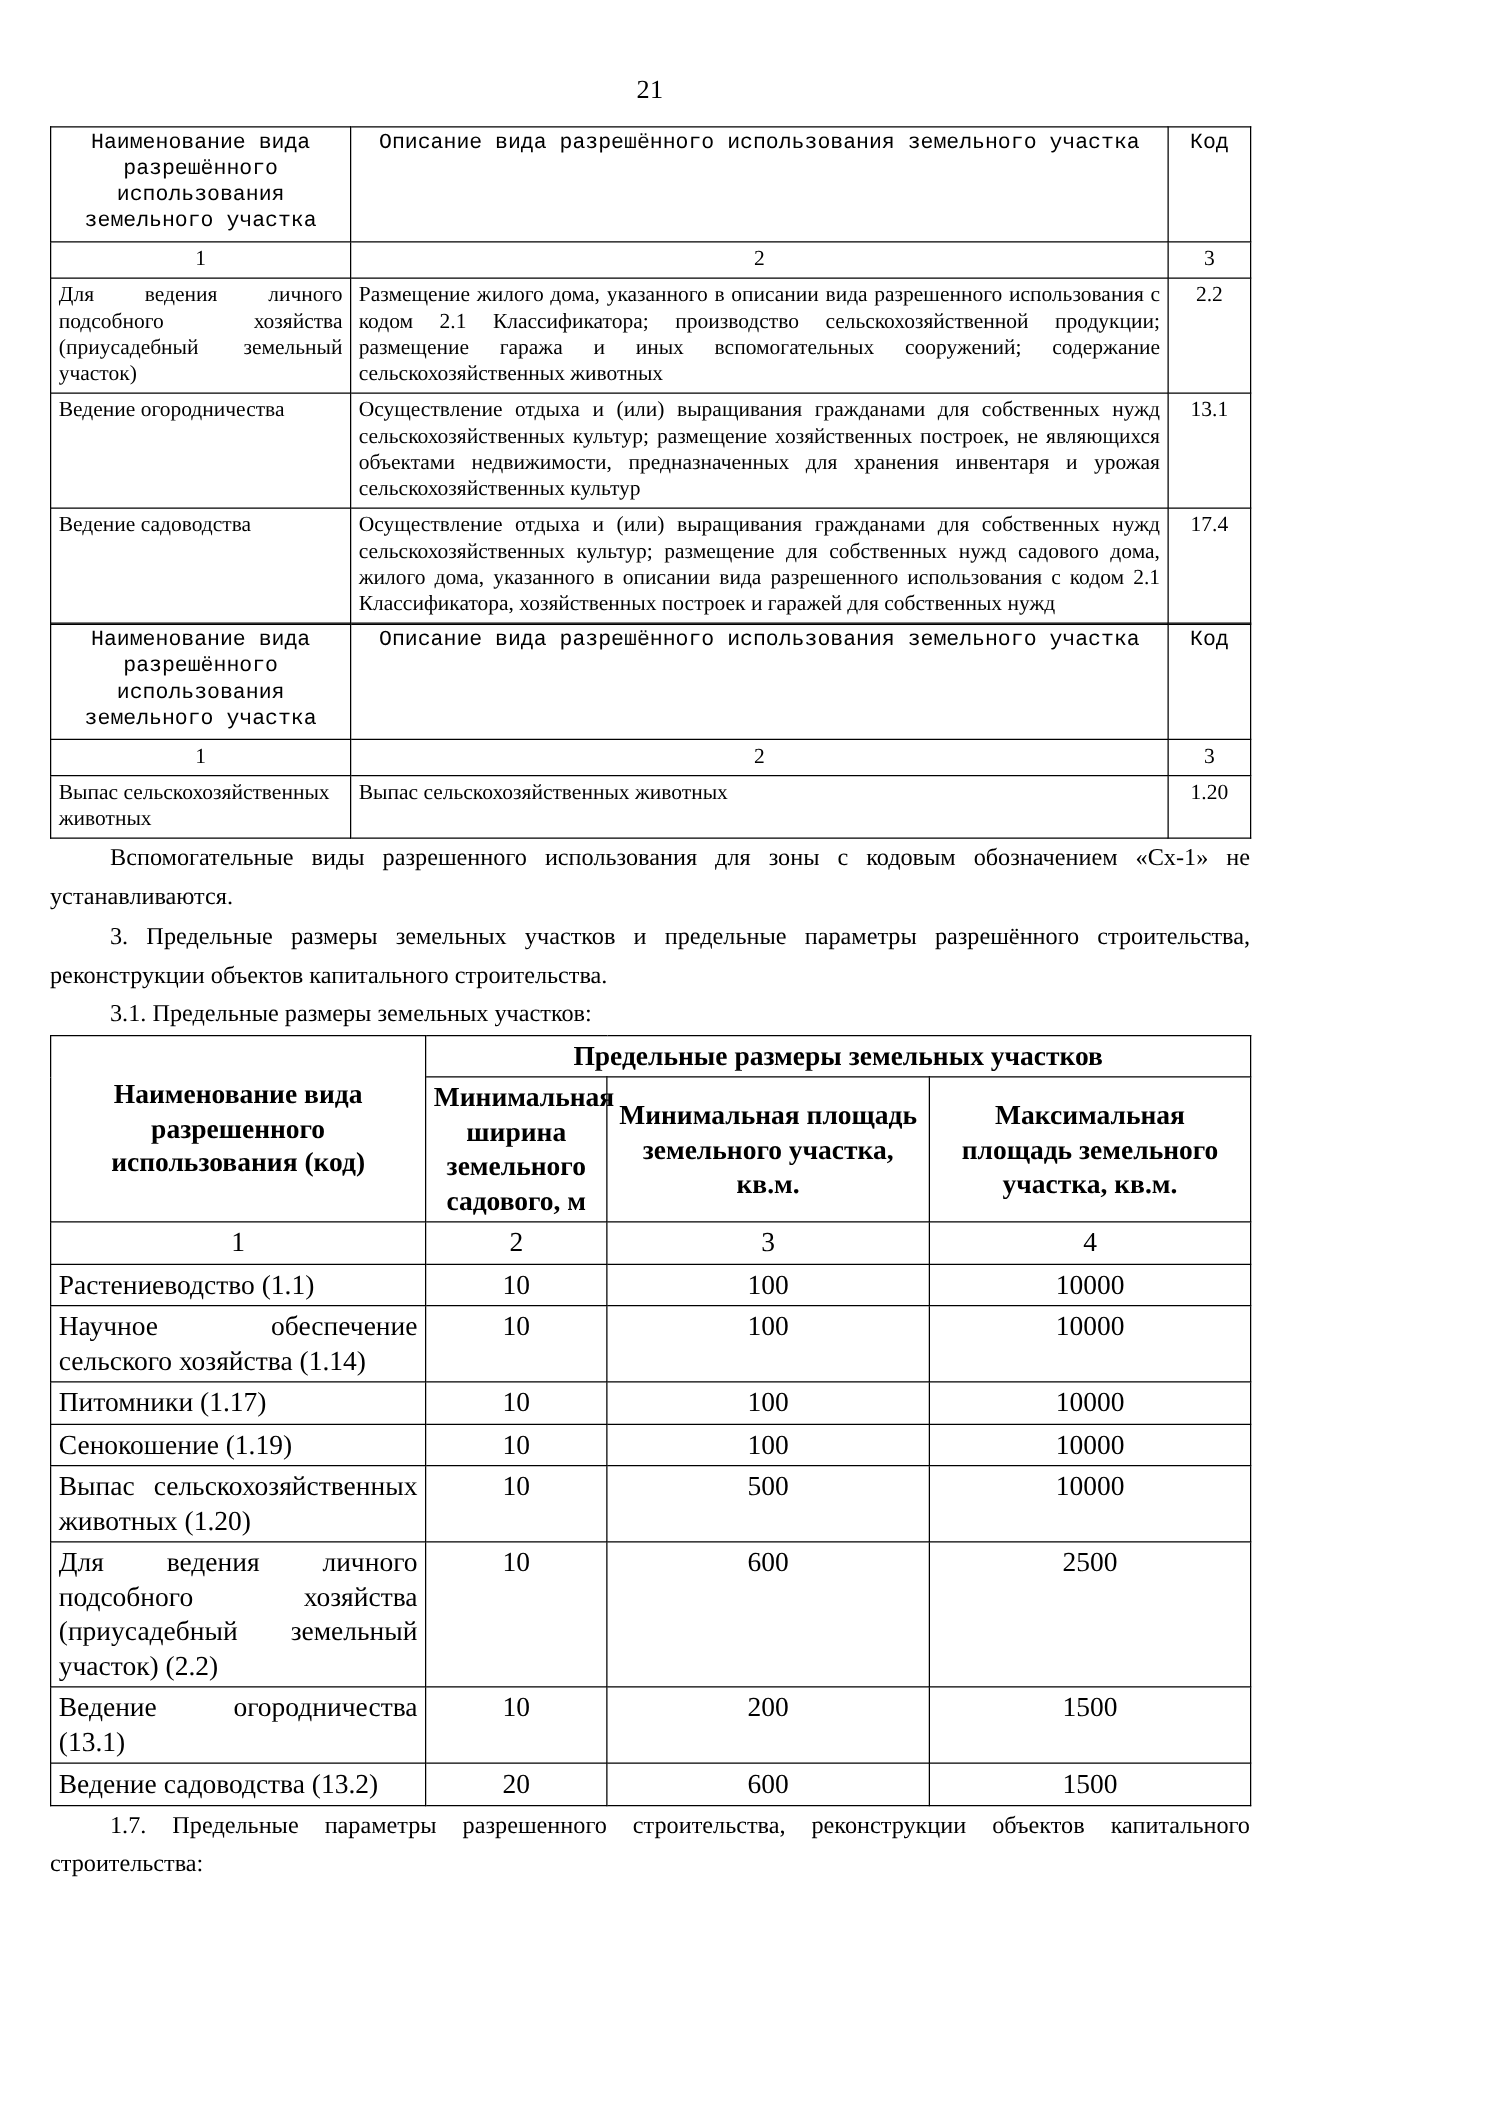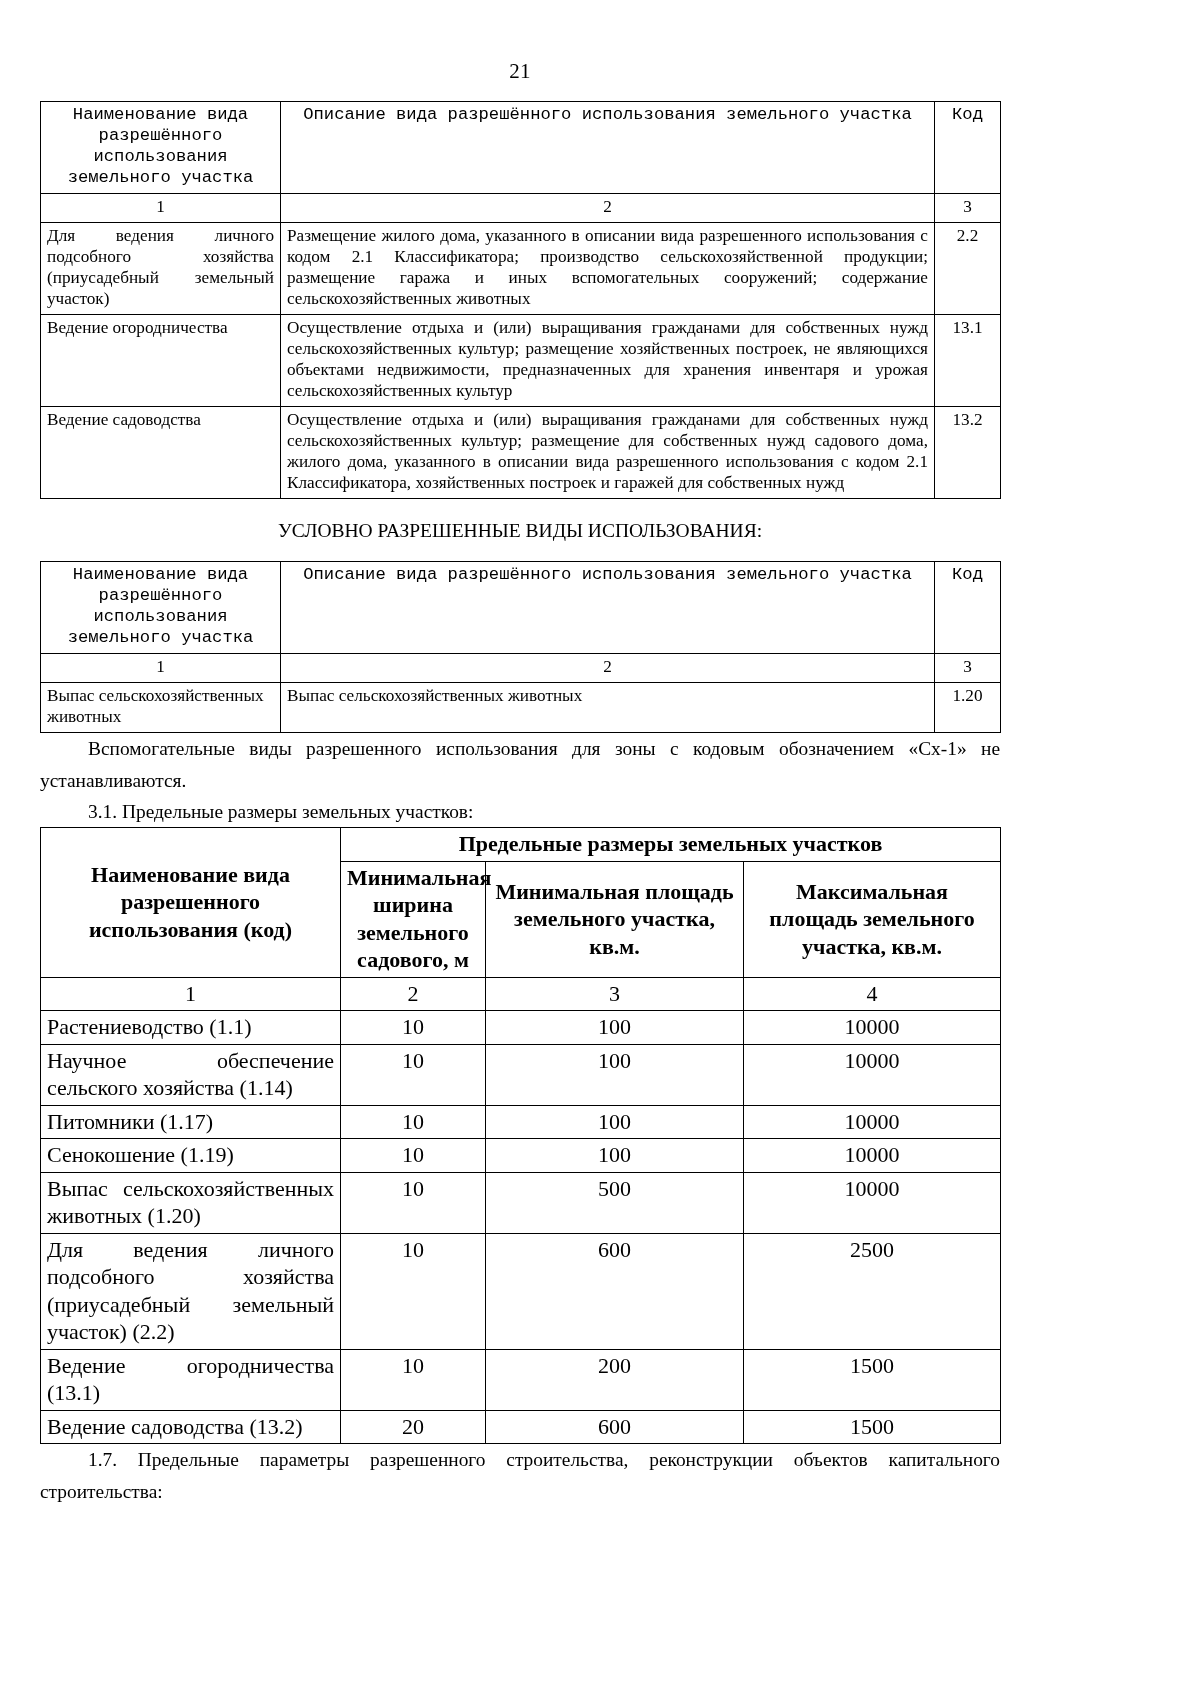--- a/index.html
+++ b/index.html
@@ -150,26 +150,25 @@
           <td class="code-cell">2.2</td>
         </tr>
         <tr>
           <td class="just">Ведение огородничества</td>
           <td class="just">Осуществление отдыха и (или) выращивания гражданами для собственных нужд сельскохозяйственных культур; размещение хозяйственных построек, не являющихся объектами недвижимости, предназначенных для хранения инвентаря и урожая сельскохозяйственных культур</td>
           <td class="code-cell">13.1</td>
         </tr>
         <tr>
           <td class="just">Ведение садоводства</td>
           <td class="just">Осуществление отдыха и (или) выращивания гражданами для собственных нужд сельскохозяйственных культур; размещение для собственных нужд садового дома, жилого дома, указанного в описании вида разрешенного использования с кодом 2.1 Классификатора, хозяйственных построек и гаражей для собственных нужд</td>
-          <td class="code-cell">13.2</td>
+          <td class="code-cell">17.4</td>
         </tr>
       </tbody>
     </table>
 
-    <div class="section-heading">УСЛОВНО РАЗРЕШЕННЫЕ ВИДЫ ИСПОЛЬЗОВАНИЯ:</div>
 
     <table class="doc-table">
       <colgroup>
         <col style="width:240px">
         <col style="width:654px">
         <col style="width:66px">
       </colgroup>
       <tbody>
         <tr>
           <td class="hdr-cell">Наименование вида разрешённого использования земельного участка</td>
@@ -184,20 +183,21 @@
         <tr>
           <td>Выпас сельскохозяйственных животных</td>
           <td>Выпас сельскохозяйственных животных</td>
           <td class="code-cell">1.20</td>
         </tr>
       </tbody>
     </table>
 
     <p class="body-par gap-before">Вспомогательные виды разрешенного использования для зоны с кодовым обозначением «Сх-1» не устанавливаются.</p>
 
+    <p class="body-par gap-before">3. Предельные размеры земельных участков и предельные параметры разрешённого строительства, реконструкции объектов капитального строительства.</p>
 
     <p class="body-par gap-before gap-after">3.1. Предельные размеры земельных участков:</p>
 
     <table class="doc-table sizes-table">
       <colgroup>
         <col style="width:300px">
         <col style="width:145px">
         <col style="width:258px">
         <col style="width:257px">
       </colgroup>

